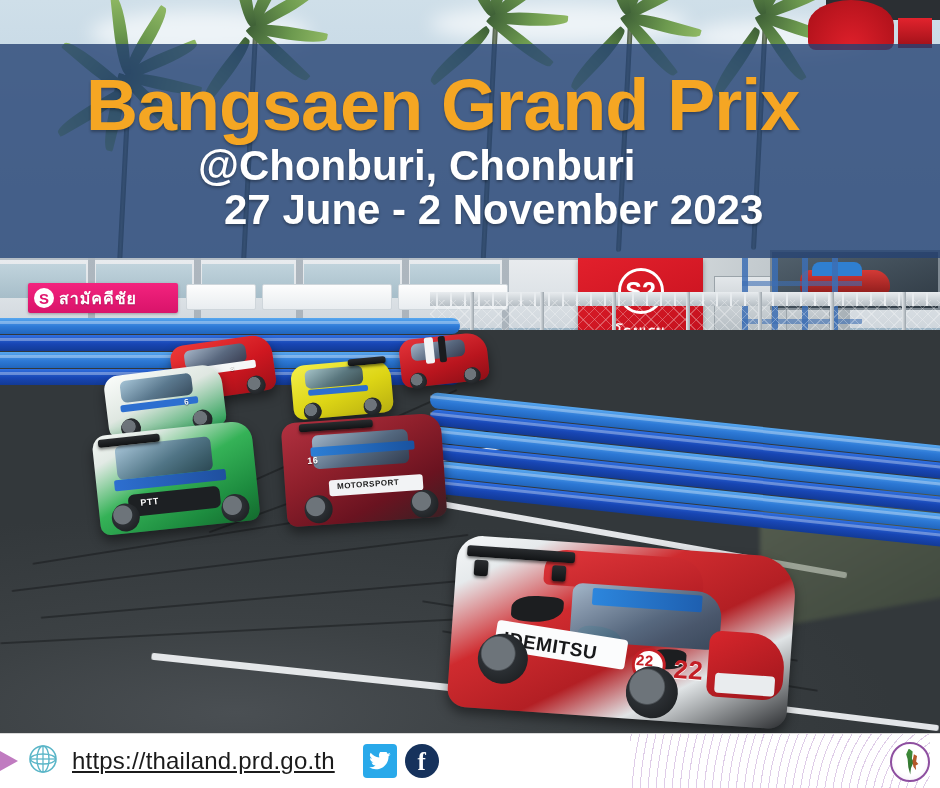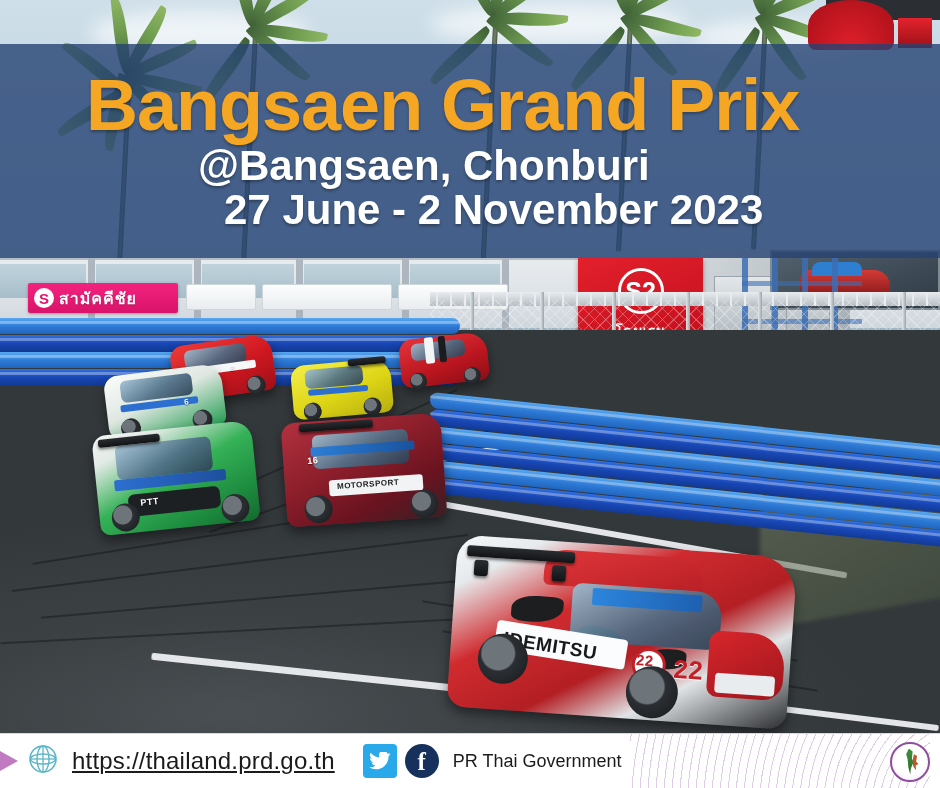--- a/index.html
+++ b/index.html
@@ -595,21 +595,21 @@
       <div class="stripe" style="left:266px;top:120px;width:60px;height:20px;background:#e9ecee;border-radius:4px"></div>
 
       <div class="wheel" style="left:28px;top:96px;width:50px;height:50px;"></div>
       <div class="wheel" style="left:178px;top:118px;width:52px;height:52px;"></div>
     </div>
 
   </div>
 
   <div class="overlay">
     <div class="t1">Bangsaen Grand Prix</div>
-    <div class="t2">@Bangsaen, Chonburi</div>
+    <div class="t2">@Chonburi, Chonburi</div>
     <div class="t3">27 June - 2 November 2023</div>
   </div>
 
   <div class="footer">
     <div class="f-arrow"></div>
 
     <span class="globe">
       <svg width="30" height="30" viewBox="0 0 30 30">
         <circle cx="15" cy="15" r="13" fill="none" stroke="#5bb6c8" stroke-width="1.6"></circle>
         <ellipse cx="15" cy="15" rx="6" ry="13" fill="none" stroke="#5bb6c8" stroke-width="1.4"></ellipse>
@@ -622,21 +622,20 @@
     <a class="f-url" href="#">https://thailand.prd.go.th</a>
 
     <span class="tw">
       <svg width="22" height="18" viewBox="0 0 24 20">
         <path fill="#ffffff" d="M24 2.6a9.4 9.4 0 0 1-2.8.8A4.8 4.8 0 0 0 23.3.7a9.6 9.6 0 0 1-3 1.2A4.8 4.8 0 0 0 11.1 5a4.9 4.9 0 0 0 .1 1.1A13.7 13.7 0 0 1 1.6.9a4.8 4.8 0 0 0 1.5 6.4 4.7 4.7 0 0 1-2.2-.6v.1a4.8 4.8 0 0 0 3.9 4.7 4.9 4.9 0 0 1-2.2.1 4.8 4.8 0 0 0 4.5 3.3A9.7 9.7 0 0 1 0 17a13.6 13.6 0 0 0 7.5 2.2c9 0 14-7.5 14-14v-.6A9.8 9.8 0 0 0 24 2.6z"></path>
       </svg>
     </span>
 
     <span class="fb">f</span>
 
-    <span class="f-social-label">PR Thai Government</span>
 
     <div class="prd">
       <div class="prd-swoosh"></div>
       <div class="prd-seal">
         <span class="map"></span>
           <span class="fig"></span>
       </div>
     </div>
   </div>
 

